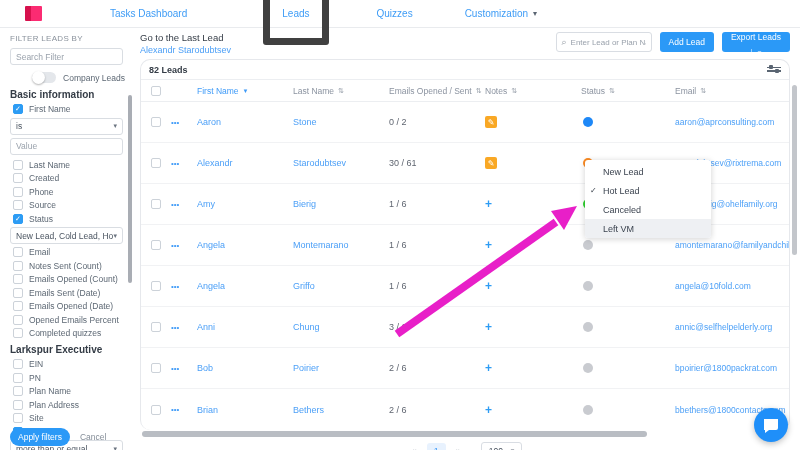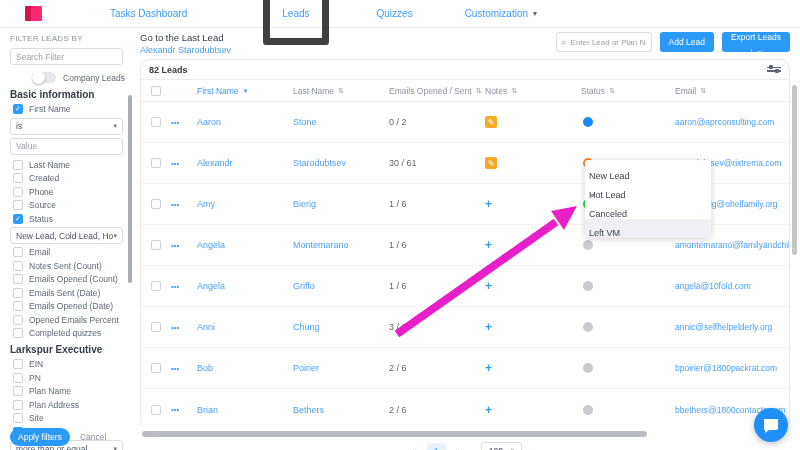--- a/index.html
+++ b/index.html
@@ -111,21 +111,21 @@
   .pg-num { background:#e8f2fe; color:#3f9bf8; font-size:9px; border-radius:3px;
     padding:3px 7px; cursor:pointer; }
   .pg-size { display:flex; align-items:center; gap:8px; border:1px solid #d9dde3; border-radius:3px;
     height:18px; padding:0 7px; font-size:8.5px; color:#4a5460; margin-left:10px; cursor:pointer; }
   .pg-size .chev { font-size:7px; color:#6b7480; }
 
   
   .dropdown { position:absolute; left:585px; top:160px; width:126px; z-index:40;
     background:#fff; border-radius:3px; box-shadow:0 1px 6px rgba(0,0,0,.18);
     padding-top:2px; font-size:9px; color:#3c4450; }
-  .dd-item { height:19px; display:flex; align-items:flex-end; padding-left:4px; position:relative;
+  .dd-item { height:19px; display:flex; align-items:center; padding-left:18px; position:relative;
     cursor:pointer; }
   .dd-item .check { position:absolute; left:5px; font-size:8px; color:#343c46; }
   .dd-item.hl { background:#eef0f3; border-radius:0 0 3px 3px; }
 
   
   .arrow-overlay { position:absolute; left:0; top:0; width:800px; height:450px;
     pointer-events:none; z-index:50; }
 
   
   .chat-fab { position:absolute; right:12px; bottom:8px; width:34px; height:34px; z-index:55;

